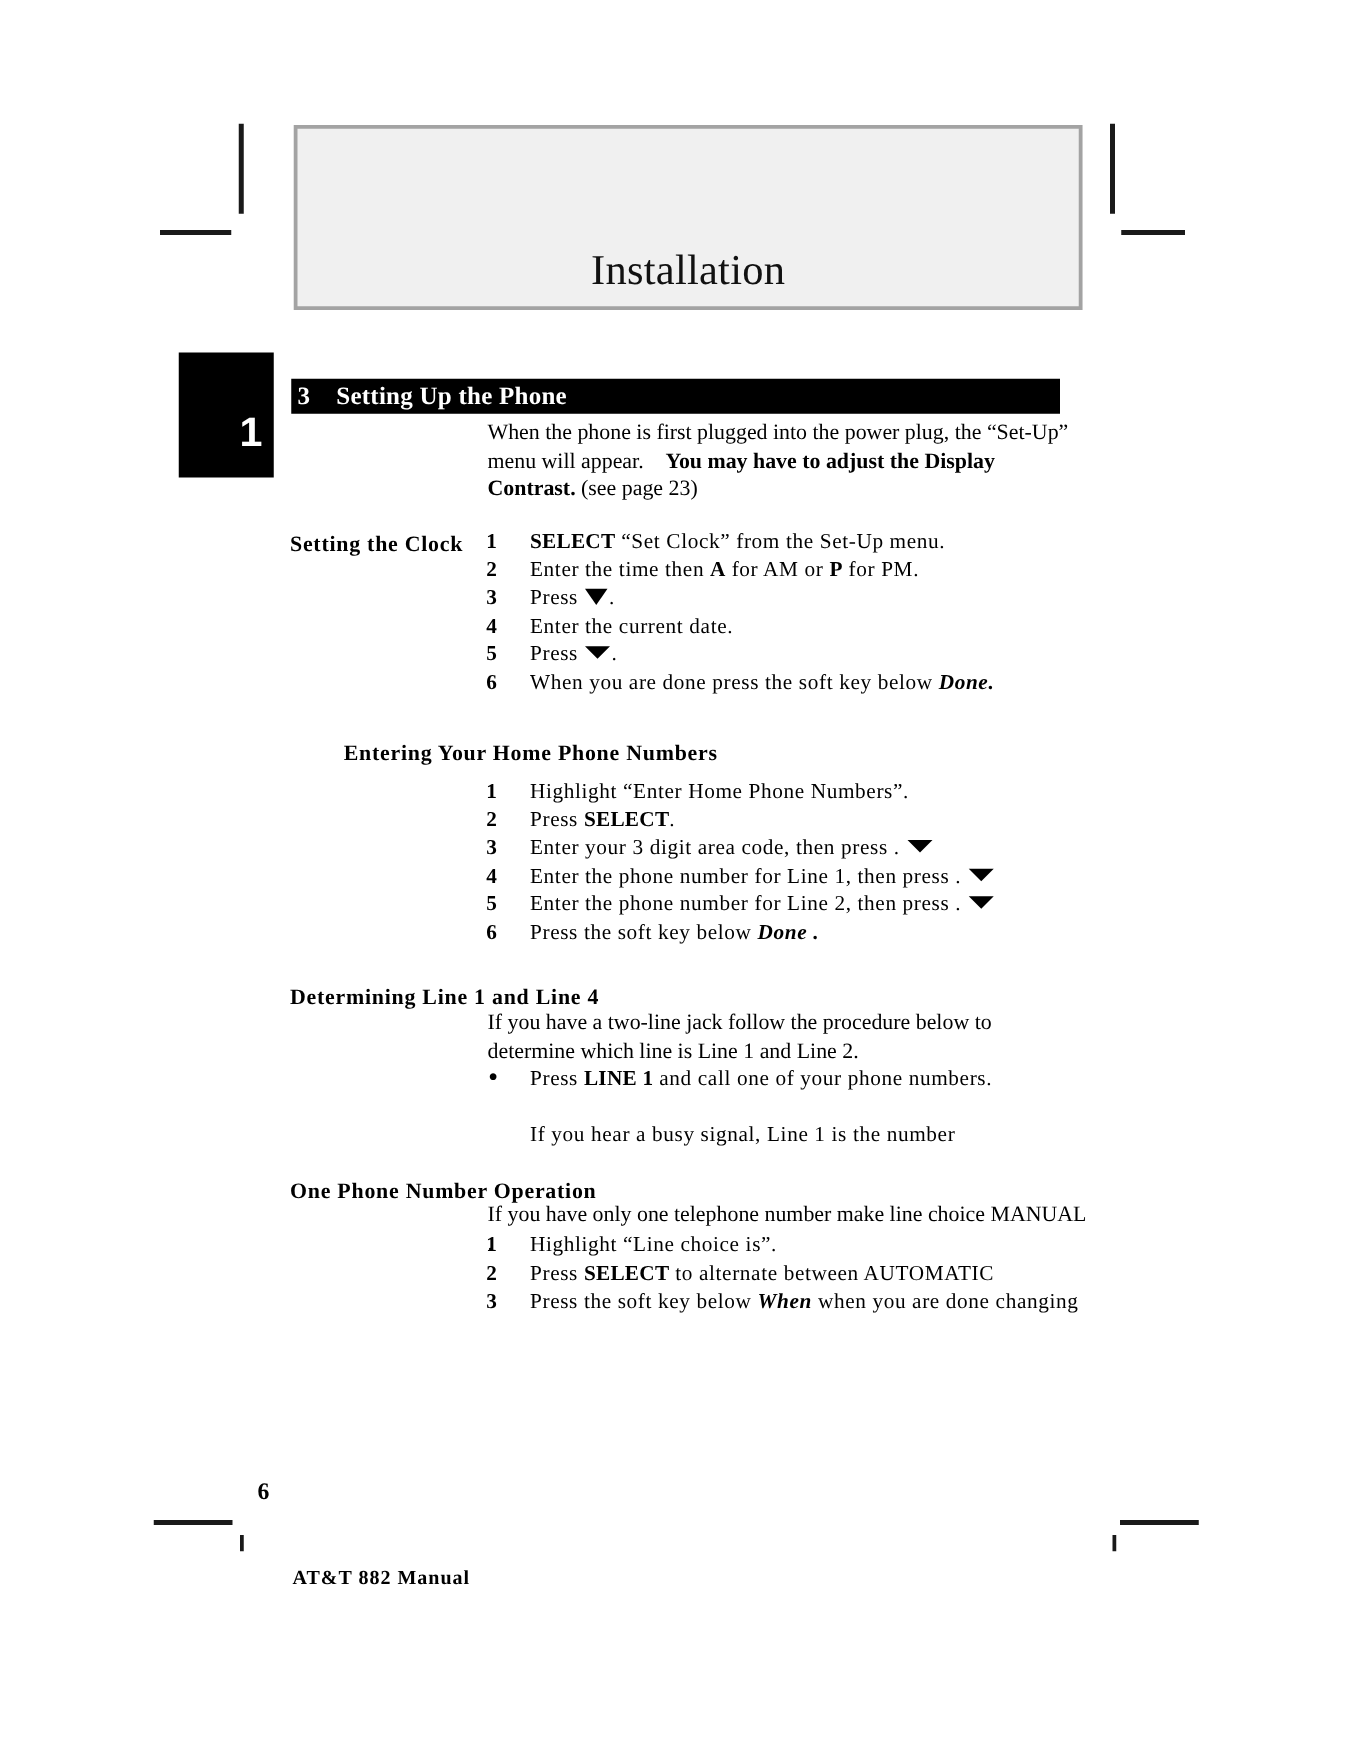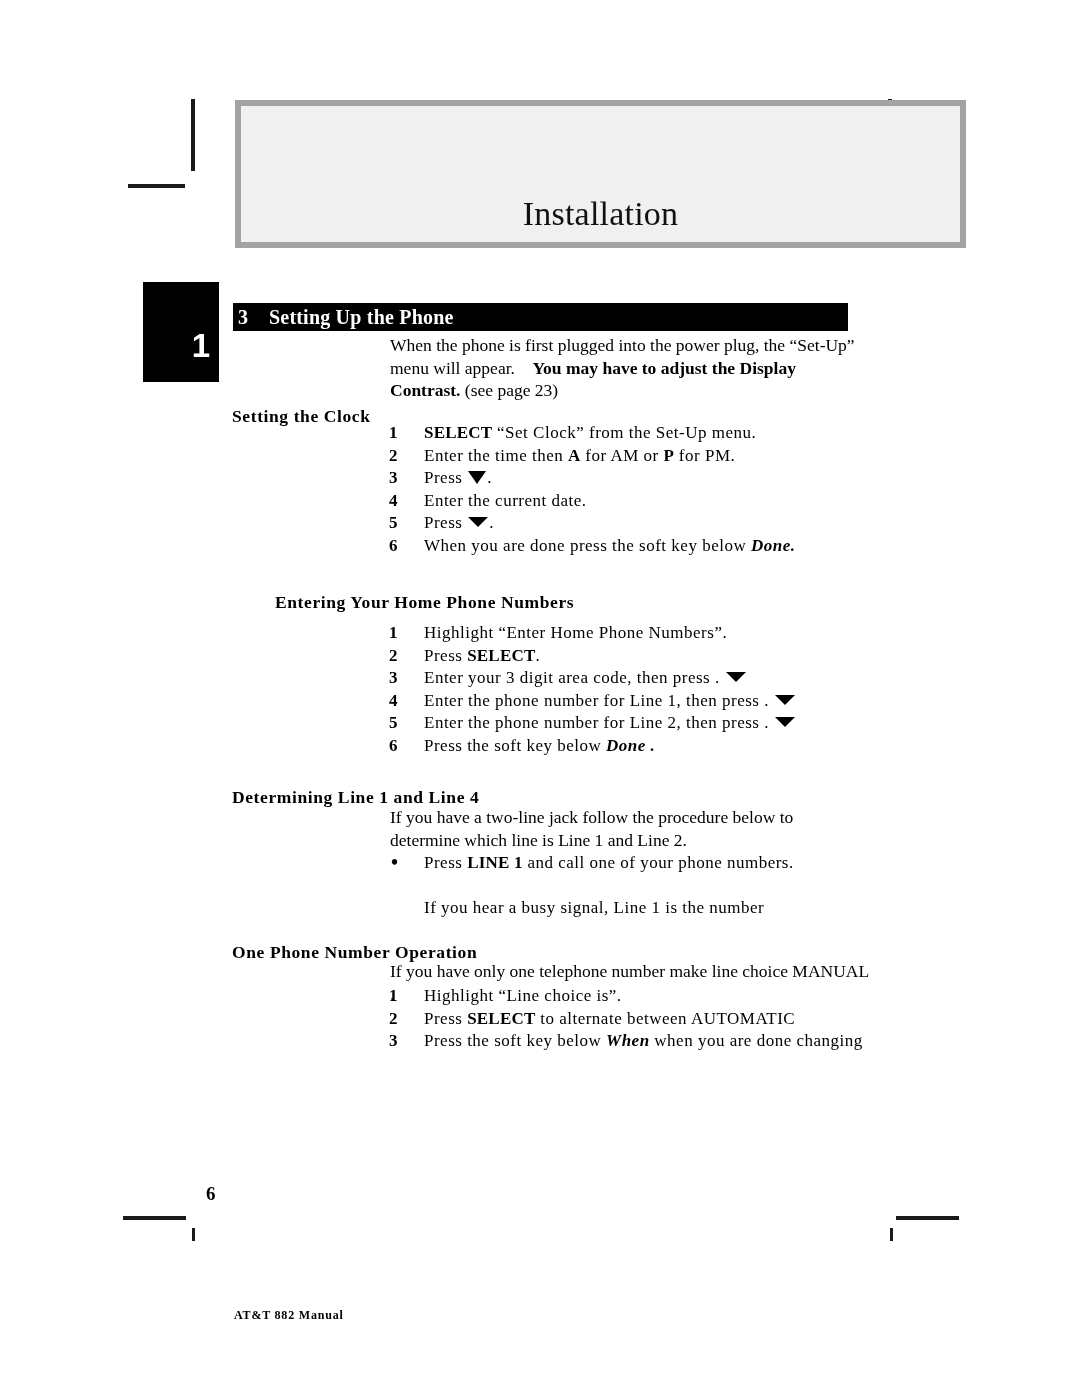--- a/index.html
+++ b/index.html
@@ -29,24 +29,24 @@
   .crop-h-bl { left: 123px; top: 1216px; width: 63px; height: 4px; }
   .crop-t-bl { left: 192px; top: 1228px; width: 3px; height: 13px; }
   .crop-h-br { left: 896px; top: 1216px; width: 63px; height: 4px; }
   .crop-t-br { left: 890px; top: 1228px; width: 3px; height: 13px; }
 
   
   .head-box {
     position: absolute;
     left: 235px;
     top: 100px;
-    width: 731px;
+    width: 631px;
     height: 148px;
     background: #f0f0f0;
-    border: 6px solid #a3a3a3;
+    border: 3px solid #a3a3a3;
     box-sizing: border-box;
   }
   .head-title {
     position: absolute;
     left: 0;
     right: 0;
     bottom: 10px;
     text-align: center;
     font-size: 34px;
     letter-spacing: 0.2px;
@@ -172,22 +172,22 @@
   .page-num {
     position: absolute;
     left: 206px;
     top: 1183px;
     font-size: 19px;
     font-weight: bold;
   }
   .footer-title {
     position: absolute;
     left: 234px;
-    top: 1308px;
-    font-size: 12px;
+    top: 1254px;
+    font-size: 16px;
     font-weight: bold;
     letter-spacing: 0.8px;
   }
 </style>
 </head>
 <body>
 
 <div class="crop crop-v-tl"></div>
 <div class="crop crop-h-tl"></div>
 <div class="crop crop-v-tr"></div>
@@ -207,21 +207,21 @@
 
 <div class="section-bar">
   <span class="section-bar-num">3</span>
   <span class="section-bar-title">Setting Up the Phone</span>
 </div>
 
 <div class="para" style="top:334px;">
   <span>When the phone is first plugged into the power plug, the </span><span>“Set-Up” menu will appear. </span><b>You may have to adjust the Display Contrast.</b><span> (see page 23)</span>
 </div>
 
-<div class="col-heading" style="top:406px;text-align:center;">Setting the Clock</div>
+<div class="col-heading" style="top:425px;text-align:center;">Setting the Clock</div>
 <div class="steps" style="top:422px;">
   <div class="step">
     <span class="step-num">1</span>
     <span class="step-text"><b>SELECT</b><span> “Set Clock” from the Set-Up menu.</span></span>
   </div>
   <div class="step">
     <span class="step-num">2</span>
     <span class="step-text"><span>Enter the time then </span><b>A</b><span> for AM or </span><b>P</b><span> for PM.</span></span>
   </div>
   <div class="step">

